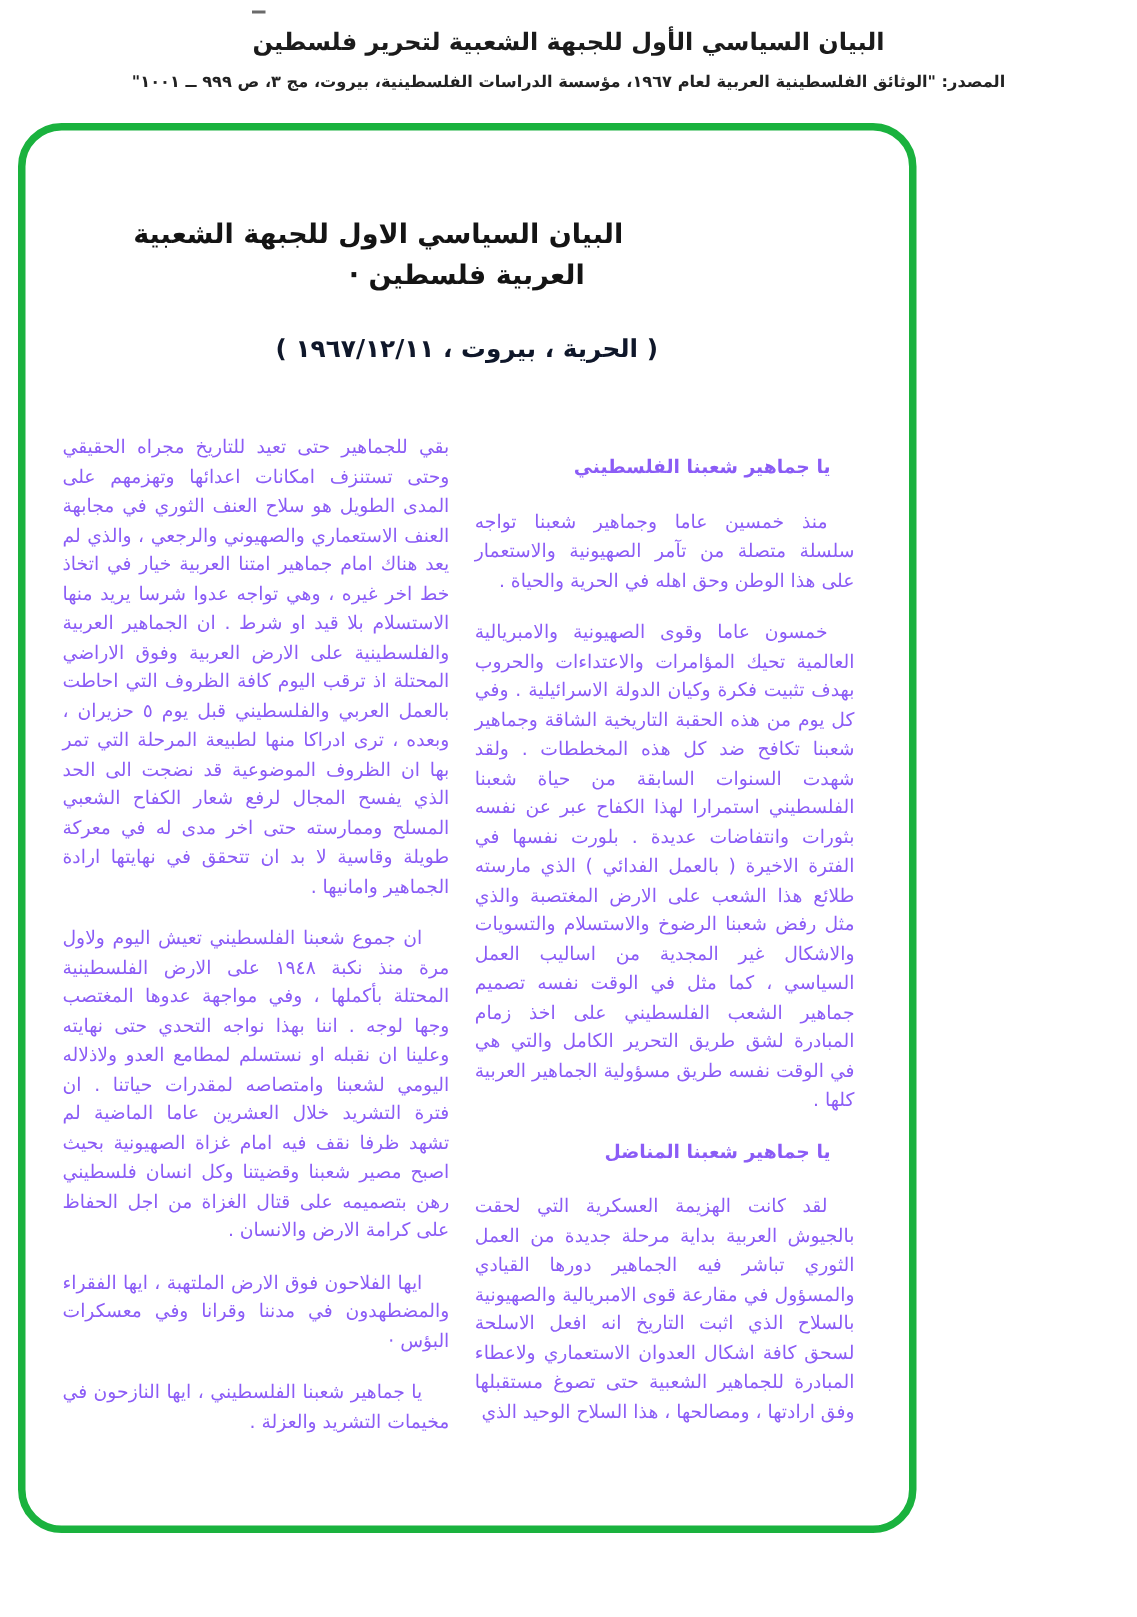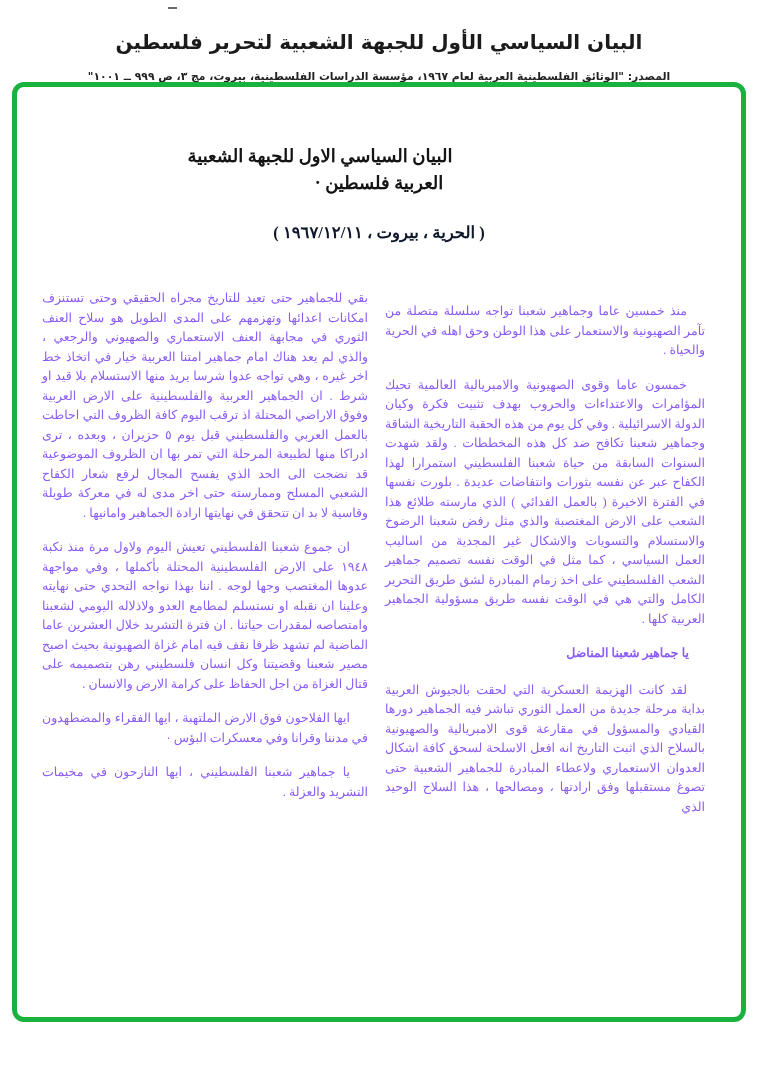--- a/index.html
+++ b/index.html
@@ -19,22 +19,22 @@
   }
   
   .doc-header {
     position: absolute;
     top: 14px;
     left: 0;
     right: 0;
     text-align: center;
   }
   .doc-header .main-title {
-    margin: 16px;
-    font-size: 20px;
+    margin: 4px;
+    font-size: 16px;
     font-weight: bold;
     letter-spacing: 0.2px;
   }
   .doc-header .source-line {
     margin-top: 11px;
     font-size: 10.8px;
     font-weight: bold;
     color: #222;
   }
   
@@ -52,28 +52,27 @@
     left: 30px;
     width: 5px;
     height: 2px;
     background: #9a9a9a;
   }
   
   .frame {
     position: absolute;
     top: 82px;
     left: 12px;
-    width: 734px;
+    width: 599px;
     height: 940px;
     box-sizing: border-box;
     border: 5px solid #1ab23e;
-    border-radius: 12px;
+    border-radius: 29px;
     background: #ffffff;
     overflow: hidden;
-    font-family: Liberation Serif, serif;
   }
   .frame-title {
     margin-top: 56px;
     text-align: center;
     font-weight: bold;
     font-size: 18px;
     line-height: 27px;
     color: #141414;
   }
   .frame-title .t1 {
@@ -130,20 +129,21 @@
     <div class="frame-title">
       <div class="t1">البيان السياسي الاول للجبهة الشعبية</div>
       <div class="t2">العربية فلسطين ·</div>
     </div>
 
     <div class="dateline">( الحرية ، بيروت ، ١٩٦٧/١٢/١١ )</div>
 
     <div class="columns">
 
       <div class="col col-right">
+        <p class="salutation">يا جماهير شعبنا الفلسطيني</p>
         <p class="body-para">منذ خمسين عاما وجماهير شعبنا تواجه سلسلة متصلة من تآمر الصهيونية والاستعمار على هذا الوطن وحق اهله في الحرية والحياة .</p>
         <p class="body-para">خمسون عاما وقوى الصهيونية والامبريالية العالمية تحيك المؤامرات والاعتداءات والحروب بهدف تثبيت فكرة وكيان الدولة الاسرائيلية . وفي كل يوم من هذه الحقبة التاريخية الشاقة وجماهير شعبنا تكافح ضد كل هذه المخططات . ولقد شهدت السنوات السابقة من حياة شعبنا الفلسطيني استمرارا لهذا الكفاح عبر عن نفسه بثورات وانتفاضات عديدة . بلورت نفسها في الفترة الاخيرة ( بالعمل الفدائي ) الذي مارسته طلائع هذا الشعب على الارض المغتصبة والذي مثل رفض شعبنا الرضوخ والاستسلام والتسويات والاشكال غير المجدية من اساليب العمل السياسي ، كما مثل في الوقت نفسه تصميم جماهير الشعب الفلسطيني على اخذ زمام المبادرة لشق طريق التحرير الكامل والتي هي في الوقت نفسه طريق مسؤولية الجماهير العربية كلها .</p>
         <p class="salutation">يا جماهير شعبنا المناضل</p>
         <p class="body-para">لقد كانت الهزيمة العسكرية التي لحقت بالجيوش العربية بداية مرحلة جديدة من العمل الثوري تباشر فيه الجماهير دورها القيادي والمسؤول في مقارعة قوى الامبريالية والصهيونية بالسلاح الذي اثبت التاريخ انه افعل الاسلحة لسحق كافة اشكال العدوان الاستعماري ولاعطاء المبادرة للجماهير الشعبية حتى تصوغ مستقبلها وفق ارادتها ، ومصالحها ، هذا السلاح الوحيد الذي</p>
       </div>
 
       <div class="col col-left">
         <p class="continuation">بقي للجماهير حتى تعيد للتاريخ مجراه الحقيقي وحتى تستنزف امكانات اعدائها وتهزمهم على المدى الطويل هو سلاح العنف الثوري في مجابهة العنف الاستعماري والصهيوني والرجعي ، والذي لم يعد هناك امام جماهير امتنا العربية خيار في اتخاذ خط اخر غيره ، وهي تواجه عدوا شرسا يريد منها الاستسلام بلا قيد او شرط . ان الجماهير العربية والفلسطينية على الارض العربية وفوق الاراضي المحتلة اذ ترقب اليوم كافة الظروف التي احاطت بالعمل العربي والفلسطيني قبل يوم ٥ حزيران ، وبعده ، ترى ادراكا منها لطبيعة المرحلة التي تمر بها ان الظروف الموضوعية قد نضجت الى الحد الذي يفسح المجال لرفع شعار الكفاح الشعبي المسلح وممارسته حتى اخر مدى له في معركة طويلة وقاسية لا بد ان تتحقق في نهايتها ارادة الجماهير وامانيها .</p>
         <p class="body-para">ان جموع شعبنا الفلسطيني تعيش اليوم ولاول مرة منذ نكبة ١٩٤٨ على الارض الفلسطينية المحتلة بأكملها ، وفي مواجهة عدوها المغتصب وجها لوجه . اننا بهذا نواجه التحدي حتى نهايته وعلينا ان نقبله او نستسلم لمطامع العدو ولاذلاله اليومي لشعبنا وامتصاصه لمقدرات حياتنا . ان فترة التشريد خلال العشرين عاما الماضية لم تشهد ظرفا نقف فيه امام غزاة الصهيونية بحيث اصبح مصير شعبنا وقضيتنا وكل انسان فلسطيني رهن بتصميمه على قتال الغزاة من اجل الحفاظ على كرامة الارض والانسان .</p>
         <p class="body-para">ايها الفلاحون فوق الارض الملتهبة ، ايها الفقراء والمضطهدون في مدننا وقرانا وفي معسكرات البؤس ·</p>

